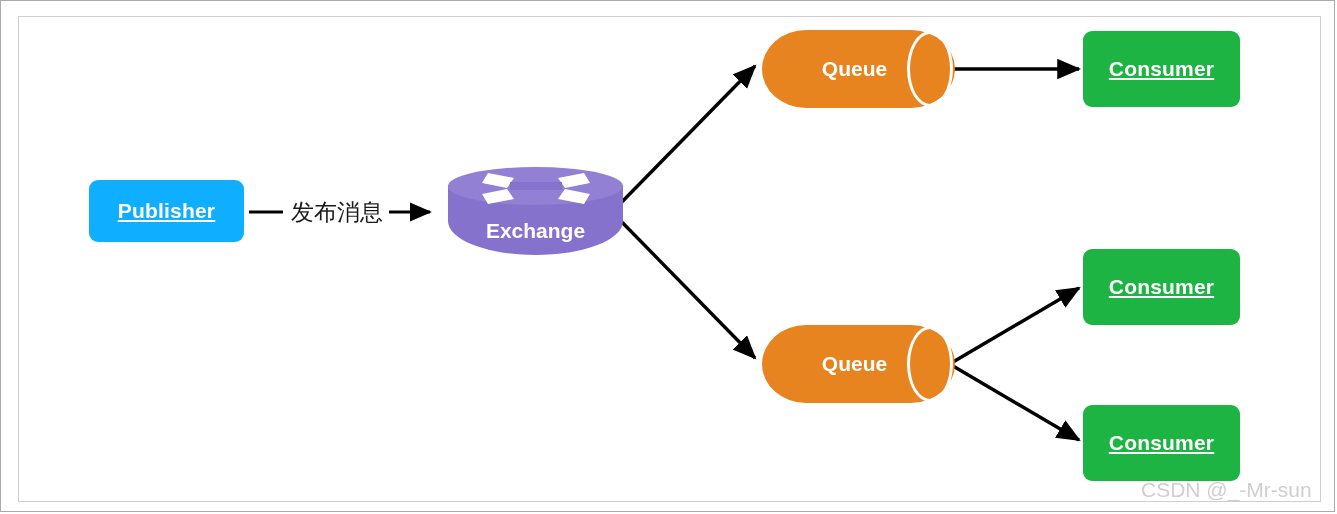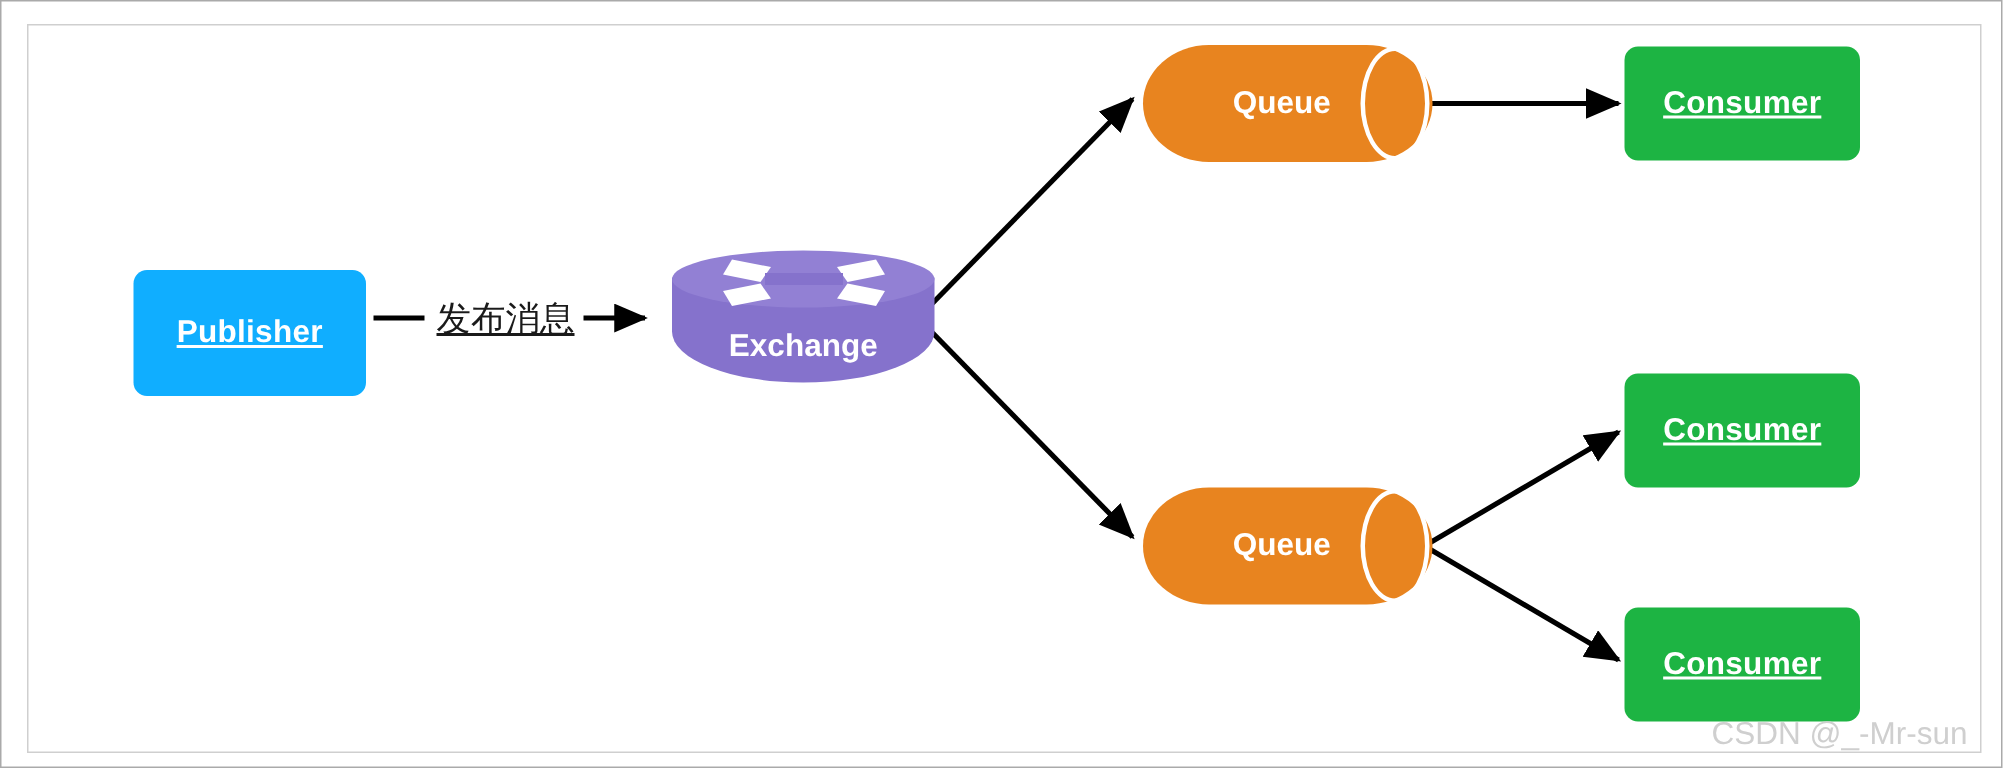--- a/index.html
+++ b/index.html
@@ -176,25 +176,25 @@
 
     <line x1="614" y1="214" x2="755" y2="358" stroke="#000000" stroke-width="3.4" marker-end="url(#arrowhead)"></line>
 
     <line x1="952" y1="69" x2="1079" y2="69" stroke="#000000" stroke-width="3.4" marker-end="url(#arrowhead)"></line>
 
     <line x1="953" y1="362" x2="1079" y2="288" stroke="#000000" stroke-width="3.4" marker-end="url(#arrowhead)"></line>
 
     <line x1="953" y1="366" x2="1079" y2="440" stroke="#000000" stroke-width="3.4" marker-end="url(#arrowhead)"></line>
   </svg>
 
-  <div class="node-box" style="left:89px; top:180px; width:155px; height:84px; background:#10aeff; font-size:21px;">
+  <div class="node-box" style="left:89px; top:180px; width:155px; height:62px; background:#10aeff; font-size:21px;">
     <span class="node-label">Publisher</span>
   </div>
 
-  <div class="edge-label" style="left:291px; top:197px; font-size:23px;text-decoration:underline;">发布消息</div>
+  <div class="edge-label" style="left:291px; top:197px; font-size:23px;">发布消息</div>
 
   <div class="exchange" style="left:448px; top:167px; width:175px; height:88px;">
     <div class="ex-body" style="background:#8572cc;"></div>
     <div class="ex-top" style="background:#9280d4;"></div>
     <svg class="ex-glyph" width="112" height="40" viewBox="0 0 112 40" xmlns="http://www.w3.org/2000/svg">
 
       <path d="M8,4 L34,9 L27,19 L2,14 z" fill="#ffffff"></path>
       <path d="M2,25 L27,20 L34,30 L8,35 z" fill="#ffffff"></path>
 
       <path d="M104,4 L78,9 L85,19 L110,14 z" fill="#ffffff"></path>

